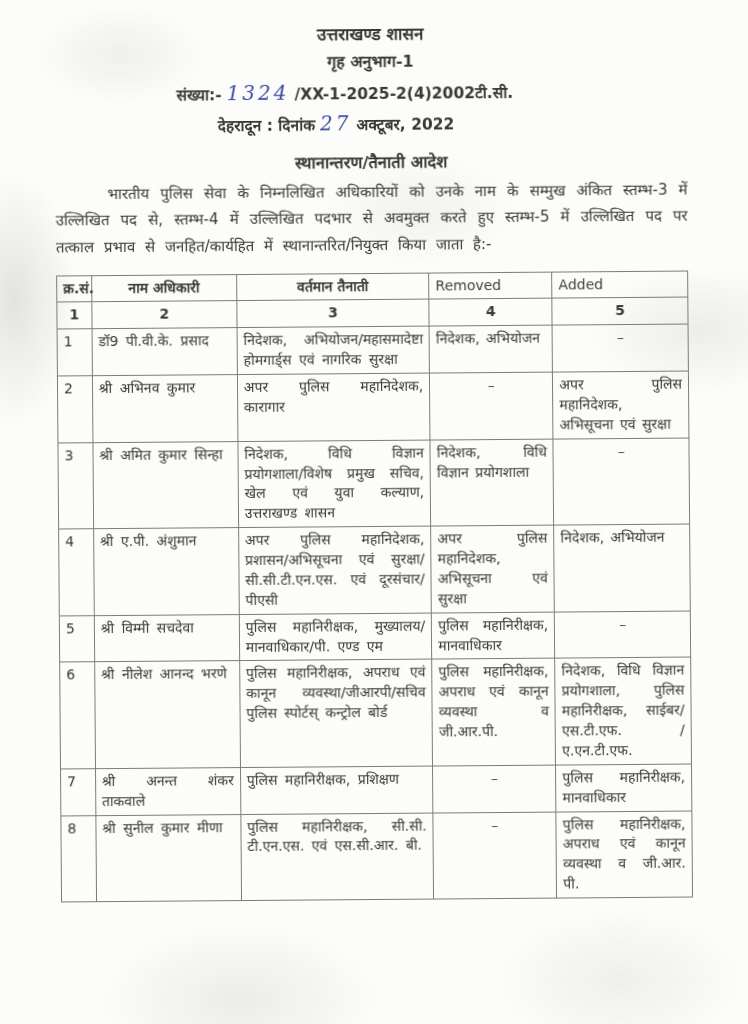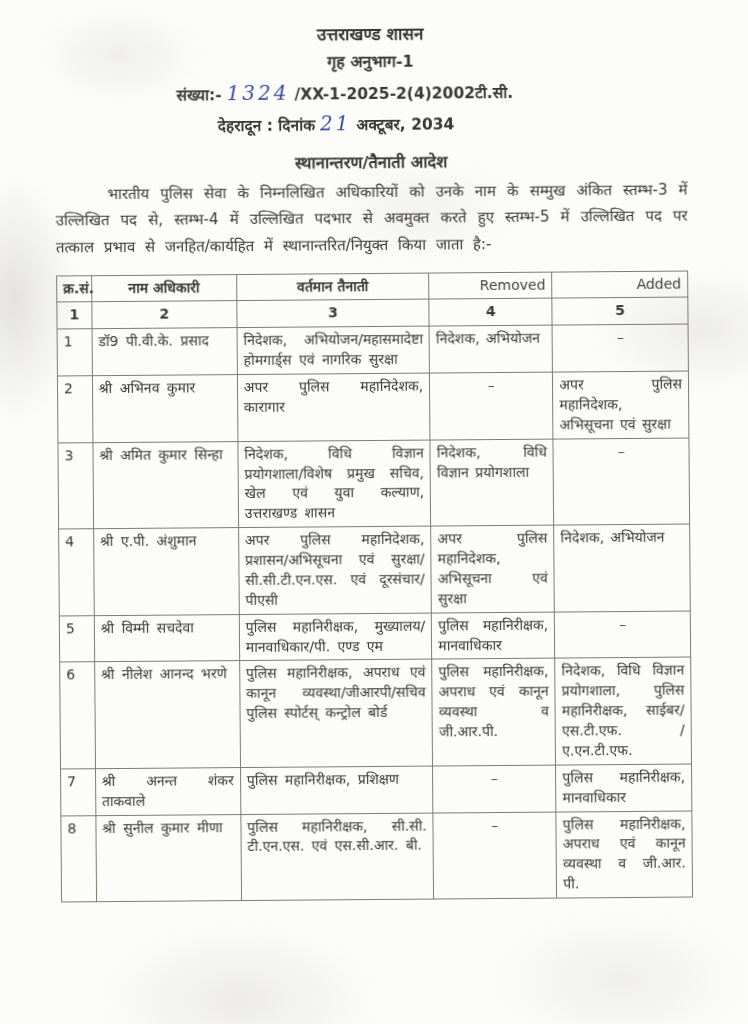--- a/index.html
+++ b/index.html
@@ -63,39 +63,39 @@
     font-size: 14px;
     line-height: 1.42;
     padding: 3px 6px;
   }
   col.c-sn   { width: 5.5%; }
   col.c-name { width: 23%; }
   col.c-cur  { width: 30.5%; }
   col.c-rem  { width: 19.5%; }
   col.c-add  { width: 21.5%; }
   th.dev  { font-weight: bold; font-size: 14.5px; text-align: center; padding: 5px 4px; }
-  th.lat  { font-weight: 500; font-size: 15px; text-align: right; padding: 6px 4px; color: #44433e; }
+  th.lat  { font-weight: 500; font-size: 15px; text-align: left; padding: 6px 4px; color: #44433e; }
   td.colnum { text-align: center; font-weight: bold; padding: 2px; }
   td.sn   { text-align: left; padding-left: 7px; }
   td.name { text-align: justify; word-spacing: 3px; }
   td.cur  { text-align: justify; word-spacing: 3px; }
   td.rem  { text-align: justify; word-spacing: 2px; }
   td.add  { text-align: justify; word-spacing: 2px; }
   td.dash { text-align: center; color: #55544e; }
 </style>
 </head>
 <body>
 
 <div class="paper">
 
   <div class="doc-header">
     <div class="org">उत्तराखण्ड शासन</div>
     <div class="section">गृह अनुभाग-1</div>
     <div class="ref-line"><span>संख्या:-</span><span class="handwritten">1324</span><span>/XX-1-2025-2(4)2002टी.सी.</span></div>
-    <div class="date-line"><span>देहरादून : दिनांक</span><span class="handwritten">21</span><span>अक्टूबर, 2034</span></div>
+    <div class="date-line"><span>देहरादून : दिनांक</span><span class="handwritten">27</span><span>अक्टूबर, 2022</span></div>
   </div>
 
   <div class="order-title">स्थानान्तरण/तैनाती आदेश</div>
 
   <p class="intro">भारतीय पुलिस सेवा के निम्नलिखित अधिकारियों को उनके नाम के सम्मुख अंकित स्तम्भ-3 में उल्लिखित पद से, स्तम्भ-4 में उल्लिखित पदभार से अवमुक्त करते हुए स्तम्भ-5 में उल्लिखित पद पर तत्काल प्रभाव से जनहित/कार्यहित में स्थानान्तरित/नियुक्त किया जाता है:-</p>
 
   <table class="transfer">
     <colgroup>
       <col class="c-sn">
         <col class="c-name">

